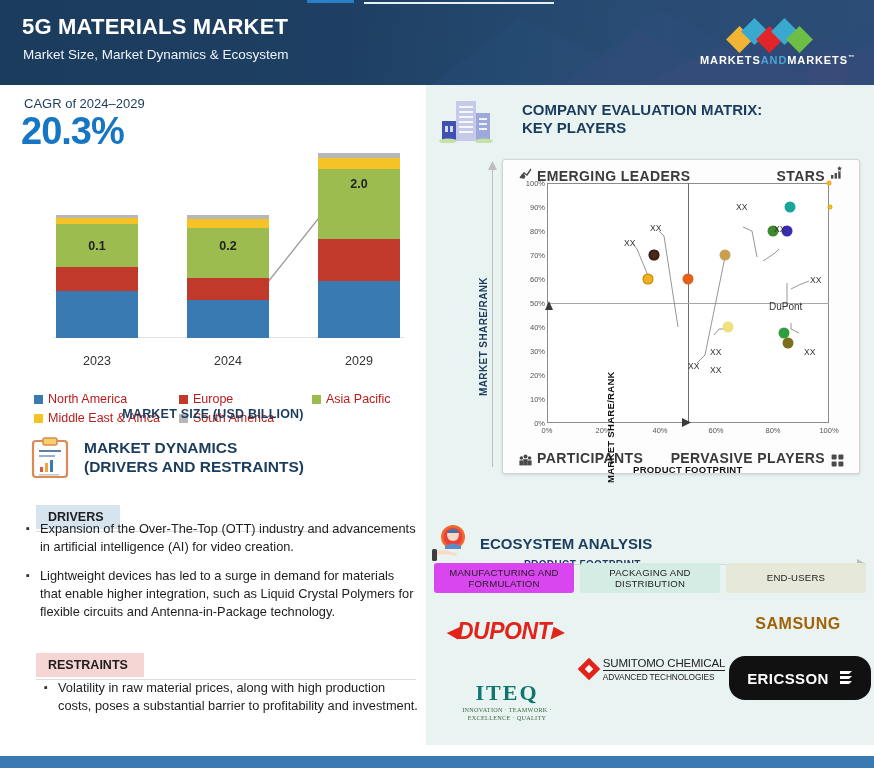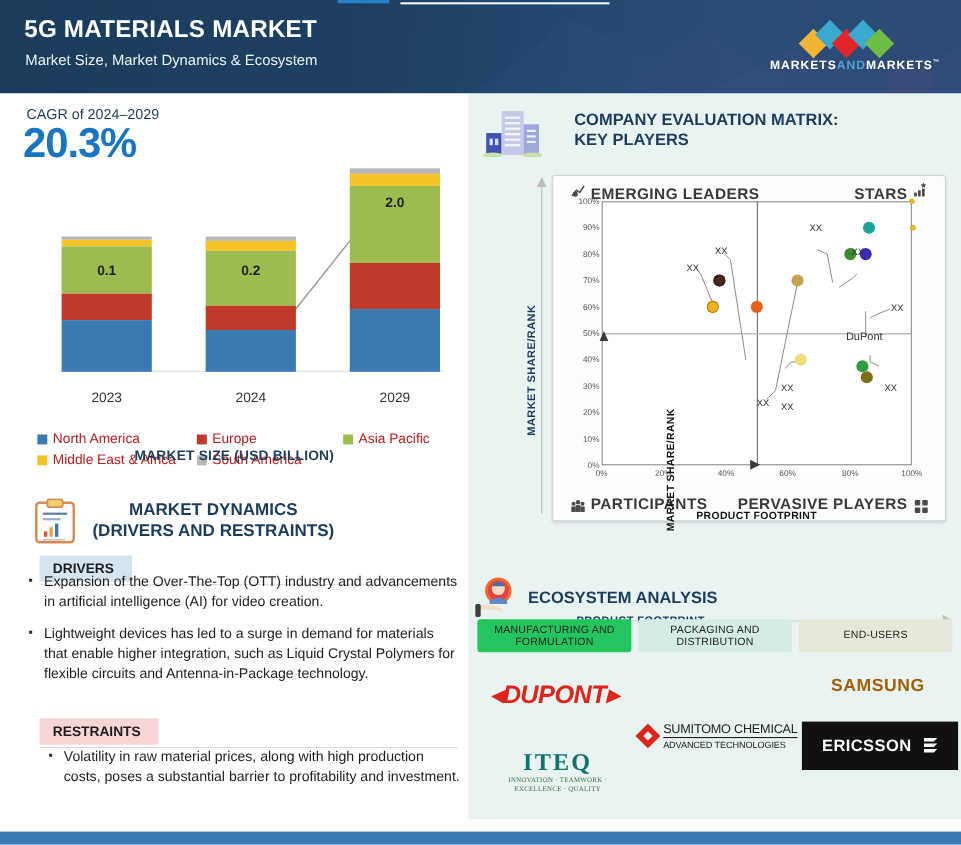--- a/index.html
+++ b/index.html
@@ -65,21 +65,21 @@
   .lg-row { display:flex; margin-bottom:5px; }
   .lg-item { display:flex; align-items:center; font-size:12.5px; color:#b91c1c; }
   .lg-sw { width:9px; height:9px; margin-right:5px; flex:0 0 auto; }
 
   .market-size-title {
     position:absolute; left:0; top:322px; width:426px; text-align:center;
     font-size:12.5px; font-weight:bold; color:#1b3c5d; letter-spacing:.2px;
   }
 
   
-  .md-head { position:absolute; left:30px; top:368px; display:flex; align-items:center;text-align:center; }
+  .md-head { position:absolute; left:30px; top:352px; display:flex; align-items:center; }
   .md-icon { width:40px; height:42px; position:relative; flex:0 0 auto; }
   .md-title { margin-left:14px; font-size:15.5px; font-weight:bold; color:#1b3c5d; line-height:1.2; }
 
   .tag { position:absolute; font-size:12.5px; font-weight:bold; color:#1d1d1d; padding:5px 16px 5px 12px; }
   .tag-drivers { left:36px; top:420px; background:#d6e4f0; }
   .tag-restraints { left:36px; top:568px; background:#f6d5d5; }
   .hr-line { position:absolute; height:1px; background:#dcdcdc; }
 
   .bullets { position:absolute; left:26px; width:392px; font-size:12.8px; color:#1d1d1d; line-height:1.43; }
   .bullet { display:flex; margin-bottom:10px; }
@@ -152,21 +152,21 @@
   
   .lg-dupont { font-family:"Liberation Sans", sans-serif; font-weight:bold; font-style:italic;
     color:#e2231a; font-size:23px; letter-spacing:-.5px; white-space:nowrap; }
   .lg-sumitomo { display:flex; align-items:center; }
   .sumi-dia { width:16px; height:16px; background:#e2231a; transform:rotate(45deg); position:relative; flex:0 0 auto; }
   .sumi-dia::after{content:"";position:absolute;left:5px;top:5px;width:6px;height:6px;background:#fff;}
   .sumi-txt { margin-left:6px; }
   .sumi-l1 { font-size:11.5px; color:#222; letter-spacing:-.2px; border-bottom:1.2px solid #222; padding-bottom:1px; white-space:nowrap; }
   .sumi-l2 { font-size:8.3px; color:#222; letter-spacing:-.1px; margin-top:1px; white-space:nowrap; }
   .lg-samsung { font-size:16px; font-weight:bold; color:#a16207; letter-spacing:.5px; }
-  .lg-ericsson { background:#111; color:#fff; padding:13px 18px; display:flex; align-items:center; gap:10px; }
+  .lg-ericsson { background:#111; color:#fff; padding:13px 18px; display:flex; align-items:center; gap:10px;border-radius:16px; }
   .lg-ericsson .etxt { font-size:15px; font-weight:bold; letter-spacing:.4px; }
   .lg-iteq { text-align:center; }
   .iteq-main { font-family:"Liberation Serif", serif; font-weight:bold; font-size:22px; color:#0f766e; letter-spacing:2px; }
   .iteq-sub { font-family:"Liberation Serif", serif; font-size:6.2px; color:#3b6b3f; letter-spacing:.3px; line-height:1.35; }
 
   .bottom-bar { position:absolute; left:0; bottom:0; width:874px; height:12px; background:#3a7ab3; }
   .bottom-gap { position:absolute; left:0; bottom:12px; width:874px; height:11px; background:#ffffff; }
 </style>
 </head>
 <body>
@@ -478,21 +478,21 @@
         <path d="M21 6 a6 6 0 0 1 6 4 h-12 a6 6 0 0 1 6 -4 z" fill="#4a6fa5"></path>
         <path d="M13 23 q8 -5 16 0 v3 h-16 z" fill="#5e8ac7"></path>
         <path d="M2 28 q8 -3 22 2 q2 1 0 3 q-10 -3 -22 -1 z" fill="#f8ddc6"></path>
         <rect x="0" y="26" width="5" height="12" rx="1.6" fill="#3d3d3d"></rect>
       </svg>
     </div>
     <div class="eco-title">ECOSYSTEM ANALYSIS</div>
   </div>
 
   <div class="eco-cols">
-    <div class="eco-col-head" style="background:#22c55e;justify-content:flex-end;">
+    <div class="eco-col-head" style="background:#d946ef;justify-content:flex-end;">
       <span>MANUFACTURING AND FORMULATION</span>
     </div>
     <div class="eco-col-head" style="background:#d4ece4;">
       <span>PACKAGING AND DISTRIBUTION</span>
     </div>
     <div class="eco-col-head" style="background:#e6e9da;">
       <span>END-USERS</span>
     </div>
   </div>
 

